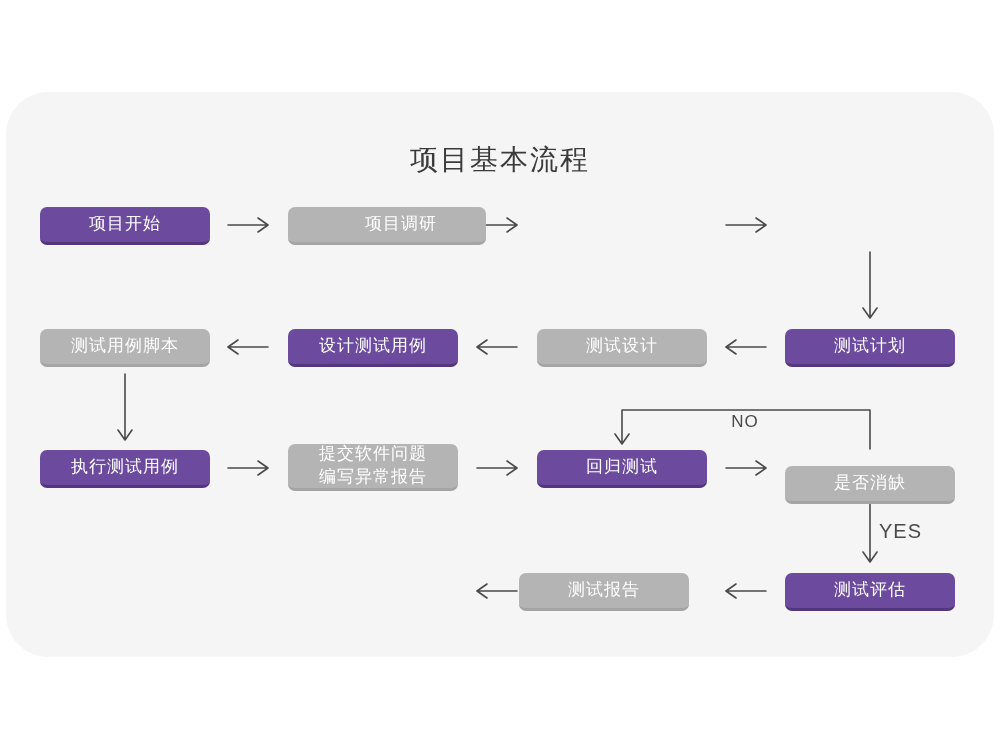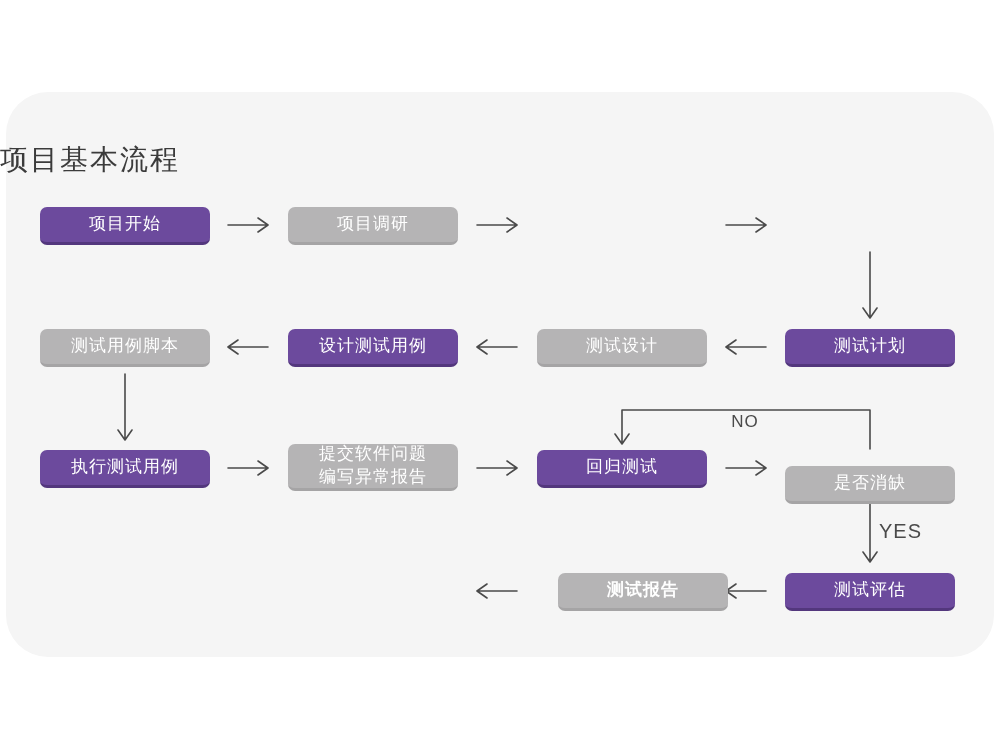--- a/index.html
+++ b/index.html
@@ -28,20 +28,21 @@
     position:absolute;
     left:6px; top:92px;
     width:988px; height:565px;
     background:var(--card-bg);
     border-radius:42px;
   }
   .title{
     position:absolute;
     left:0; top:141px;
     width:1000px;
+    text-align:center;
     font-size:28px;
     font-weight:500;
     letter-spacing:2px;
     color:var(--title-color);
   }
   .node{
     position:absolute;
     width:170px;
     height:35px;
     border-radius:7px;
@@ -147,29 +148,29 @@
     </g>
     <g>
       <path class="arrow" d="M517,591 H477 M487,584 L477,591 L487,598"></path>
     </g>
   </svg>
 
   <div class="edge-label" style="left:715px;top:412px;width:60px;text-align:center;">NO</div>
   <div class="edge-label" style="left:879px;top:520px;font-size:20px;">YES</div>
 
   <div class="node purple" style="left:40px;top:207px;">项目开始</div>
-  <div class="node gray" style="left:288px;top:207px;">项目调研</div>
+  <div class="node gray" style="left:288px;top:207px;padding-left:28px;">项目调研</div>
 
   <div class="node gray" style="left:40px;top:329px;">测试用例脚本</div>
   <div class="node purple" style="left:288px;top:329px;">设计测试用例</div>
   <div class="node gray" style="left:537px;top:329px;">测试设计</div>
   <div class="node purple" style="left:785px;top:329px;">测试计划</div>
 
   <div class="node purple" style="left:40px;top:450px;">执行测试用例</div>
   <div class="node gray tall" style="left:288px;top:444px;">提交软件问题
 编写异常报告</div>
   <div class="node purple" style="left:537px;top:450px;">回归测试</div>
   <div class="node gray" style="left:785px;top:466px;">是否消缺</div>
 
   <div class="node purple" style="left:785px;top:573px;">测试评估</div>
-  <div class="node gray" style="left:558px;top:573px;font-weight:bold;">测试报告</div>
+  <div class="node gray" style="left:519px;top:573px;">测试报告</div>
 
 </div>
 
 </body></html>

